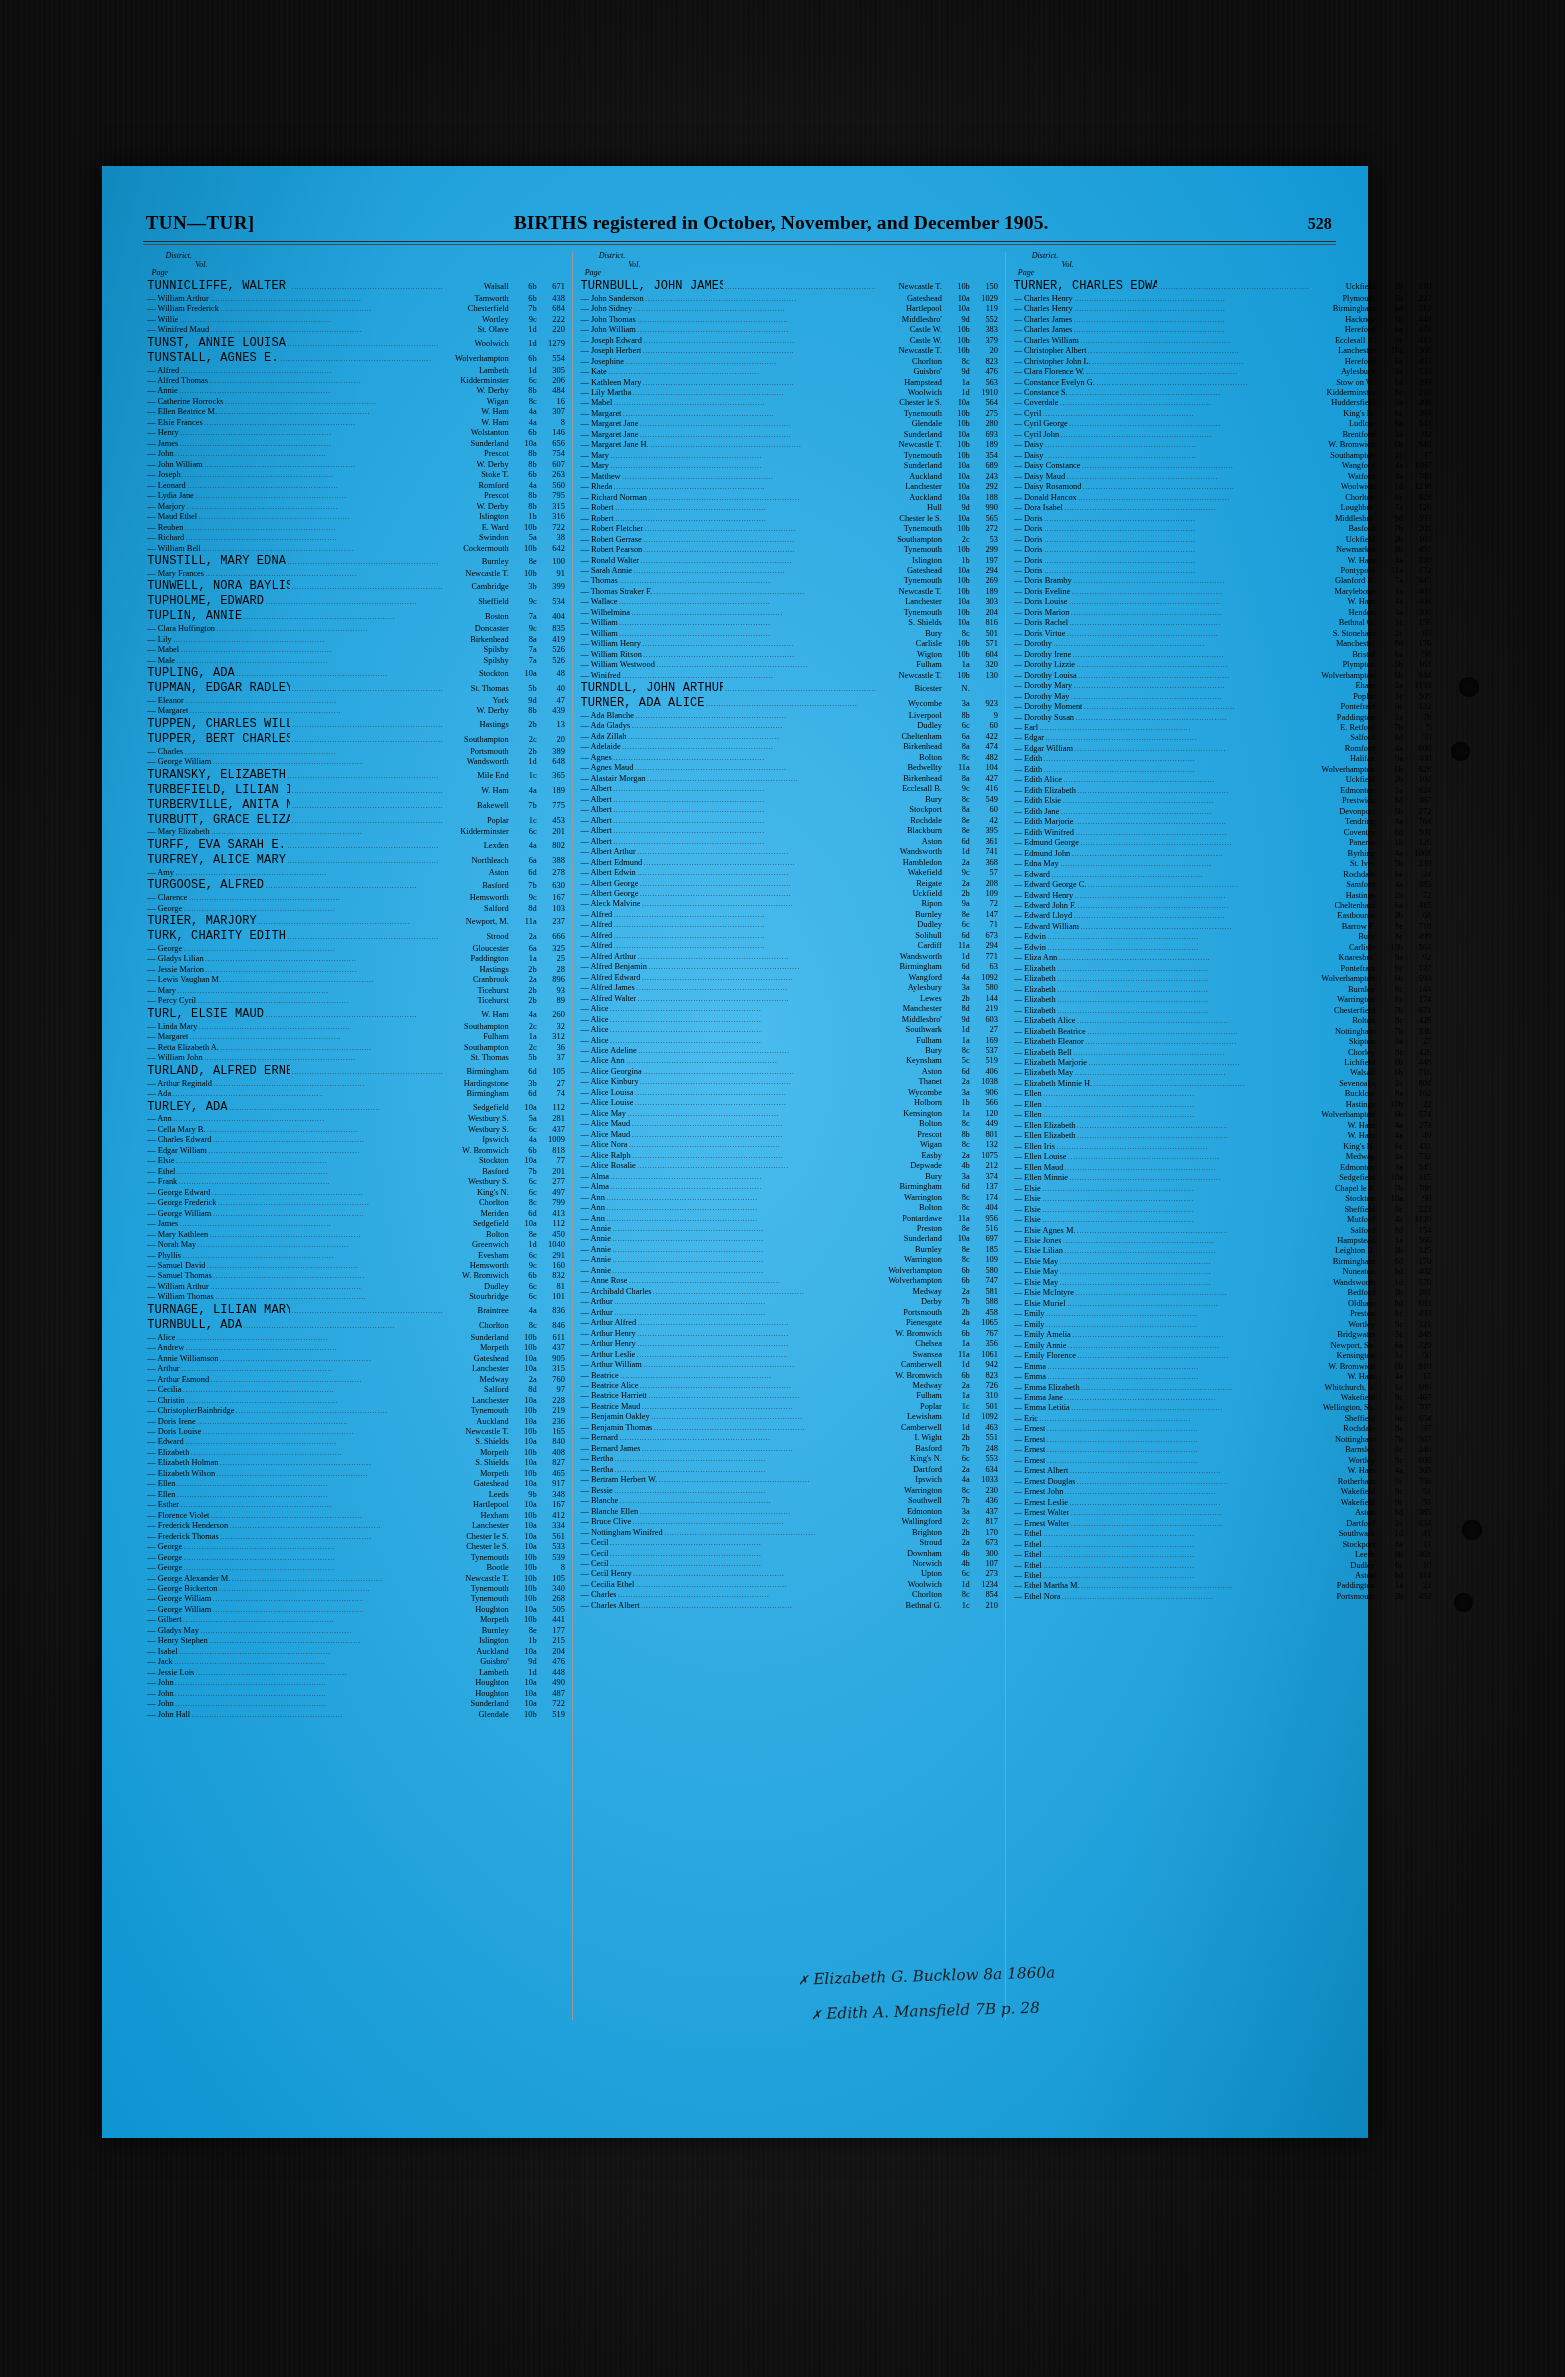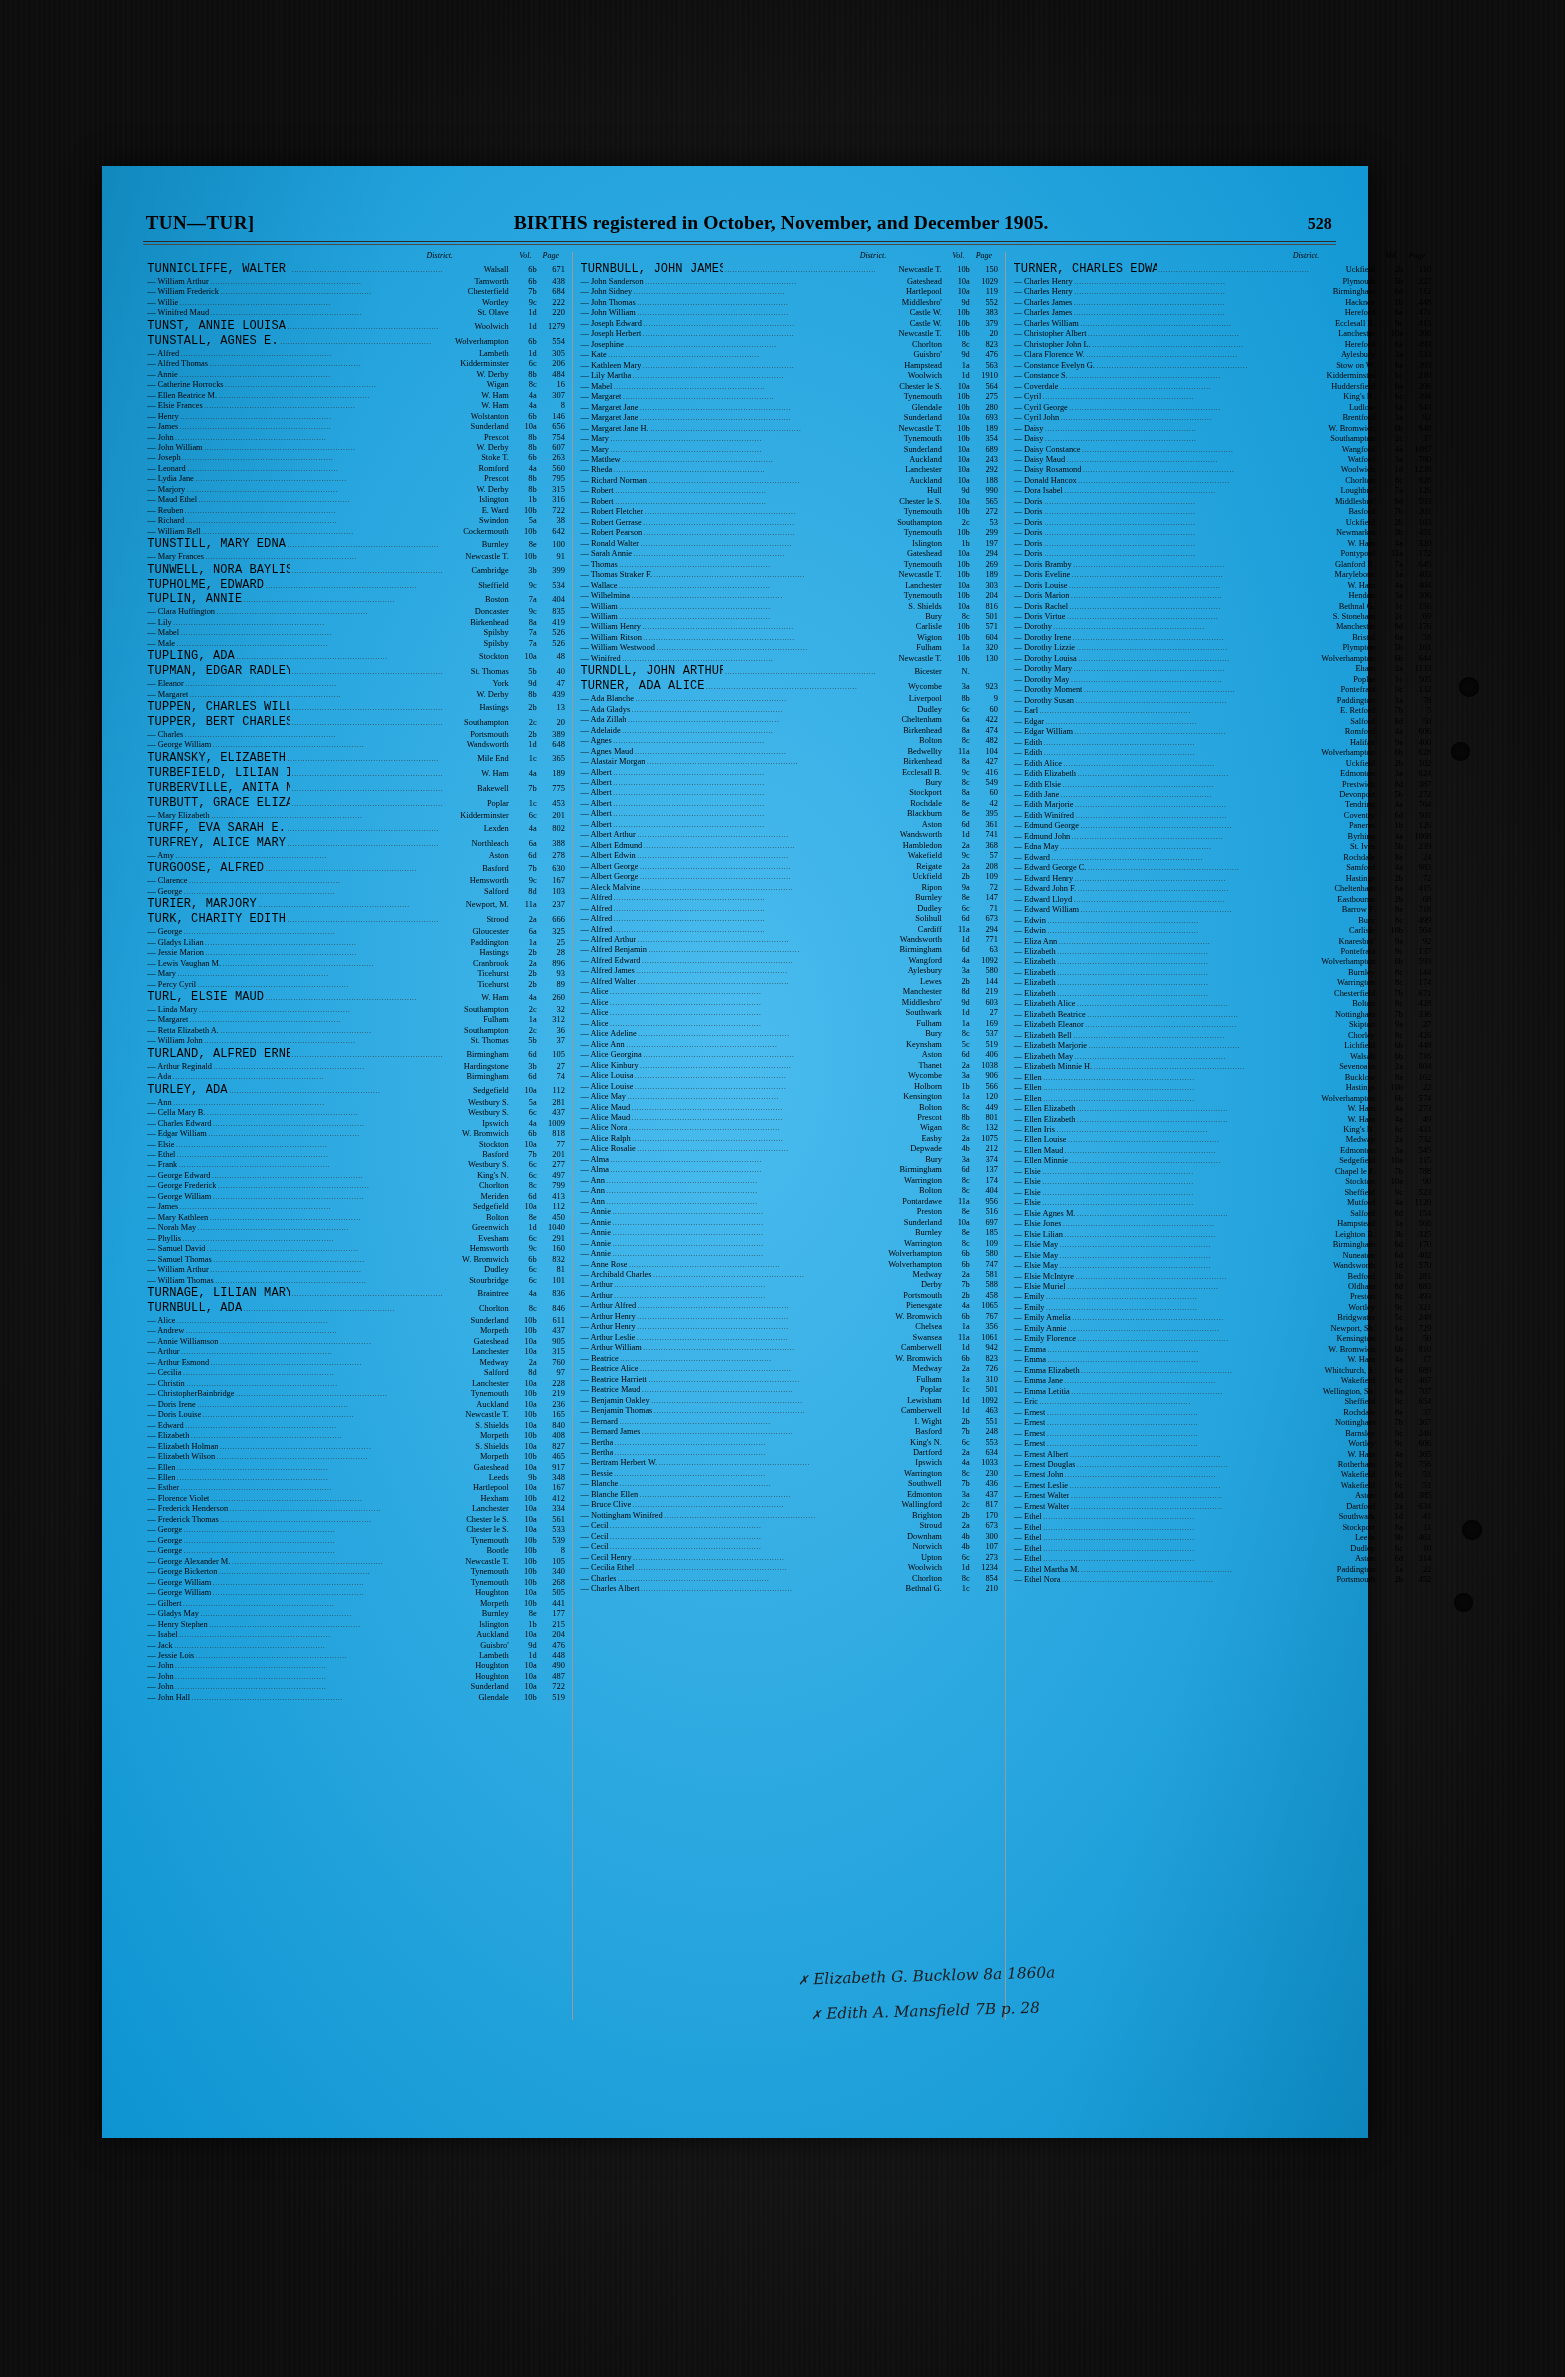--- a/index.html
+++ b/index.html
@@ -32,21 +32,21 @@
   .hdr .right{font-size:16px;font-weight:bold;}
   .rule{height:1.5px;background:#2b2b2b;margin:6.5px 2.9px 0 2.9px;}
   .rule.thin{height:0.7px;background:#4a4a4a;margin-top:2.2px;}
 
   
   .cols{display:flex;margin-top:7.3px;height:1768px;}
   .col{flex:1;padding:0 7.3px;position:relative;}
   .col + .col{border-left:0.7px solid #9a9a96;}
 
   .colhead{display:flex;justify-content:flex-end;font-size:8px;font-style:italic;
-           line-height:1.05;margin-bottom:1.5px;padding-right:1.5px;}
+           line-height:1.05;margin-bottom:1.5px;padding-right:1.5px;flex-direction:column;}
   .colhead .d{width:63px;text-align:center;}
   .colhead .v{width:26px;text-align:center;margin-left:41px;}
   .colhead .p{width:25px;text-align:center;}
 
   .entry{display:flex;align-items:baseline;font-size:8.4px;line-height:1.246;
          white-space:nowrap;overflow:hidden;}
   .nm{flex:0 0 auto;max-width:143px;overflow:hidden;text-overflow:clip;}
   .dots{flex:1 1 auto;overflow:hidden;margin:0 1.5px;
         color:#333;letter-spacing:0.7px;font-size:7.3px;}
   .dist{flex:0 0 64px;text-align:right;padding-right:2.9px;}

